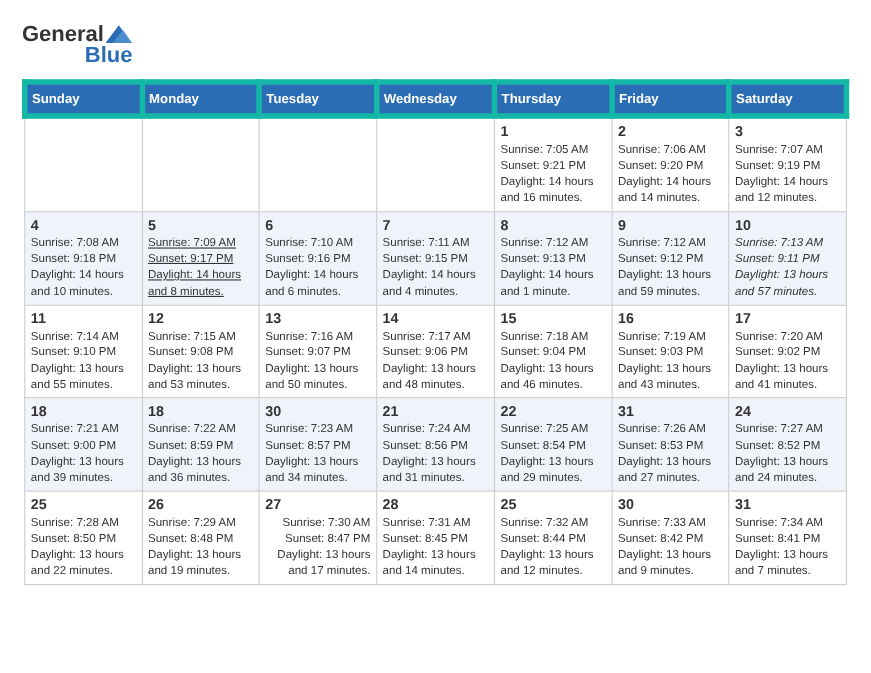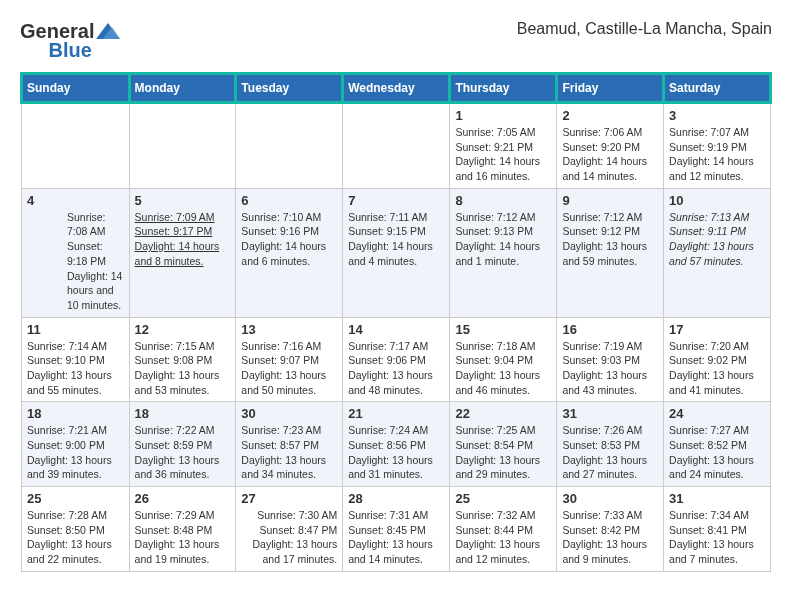--- a/index.html
+++ b/index.html
@@ -12,21 +12,21 @@
     }
     .header-area {
       display: flex;
       justify-content: space-between;
       align-items: flex-start;
       margin-bottom: 10px;
     }
     .logo {
       display: flex;
       flex-direction: column;
-      align-items: center;
+      align-items: flex-end;
     }
     .logo-icon {
       width: 24px;
       height: 16px;
       margin-left: 2px;
     }
     .logo-row {
       display: flex;
       align-items: center;
     }
@@ -46,21 +46,21 @@
       width: 100%;
       border-collapse: collapse;
       font-size: 11px;
     }
     th {
       background-color: #2a6db5;
       color: white;
       padding: 6px 4px;
       text-align: left;
       font-size: 12px;
-      border: 3px solid #14b8a6;
+      border: 5px solid #14b8a6;
     }
     td {
       border: 1px solid #ccc;
       vertical-align: top;
       padding: 4px 5px;
       min-height: 80px;
       height: 80px;
       width: 108px;
       background: #fff;
     }
@@ -98,21 +98,20 @@
     <div class="logo-row">
       <span style="font-size:20px;font-weight:bold;color:#333;">General</span>
       <svg class="logo-icon" viewBox="0 0 30 20" xmlns="http://www.w3.org/2000/svg" style="margin-left:2px;margin-top:-2px;">
         <polygon points="0,20 15,0 30,20" fill="#2a6db5"></polygon>
         <polygon points="8,20 20,5 30,20" fill="#5b9bd5" opacity="0.7"></polygon>
       </svg>
     </div>
     <span style="font-size:20px;font-weight:bold;color:#2a6db5;margin-top:-4px;">Blue</span>
   </div>
   <div class="title-area">
-    <div class="location-subtitle">Beamud, Castille-La Mancha, Spain</div>
   </div>
 </div>
 
 <table>
   <thead>
     <tr>
     <th>Sunday</th>
         <th>Monday</th>
         <th>Tuesday</th>
         <th>Wednesday</th>
@@ -142,21 +141,21 @@
         <td class="has-date">
           <span class="day-number">3</span>
           <div class="day-info" style="white-space: pre-line;">Sunrise: 7:07 AM
 Sunset: 9:19 PM
 Daylight: 14 hours and 12 minutes.</div>
         </td>
       </tr>
       <tr>
         <td class="has-date">
           <span class="day-number">4</span>
-          <div class="day-info" style="white-space: pre-line; margin-left: 40px;">Sunrise: 7:08 AM
+          <div class="day-info" style="white-space: pre-line;">Sunrise: 7:08 AM
 Sunset: 9:18 PM
 Daylight: 14 hours and 10 minutes.</div>
         </td>
         <td class="has-date">
           <span class="day-number">5</span>
           <div class="day-info" style="white-space: pre-line; text-decoration: underline;">Sunrise: 7:09 AM
 Sunset: 9:17 PM
 Daylight: 14 hours and 8 minutes.</div>
         </td>
         <td class="has-date">

